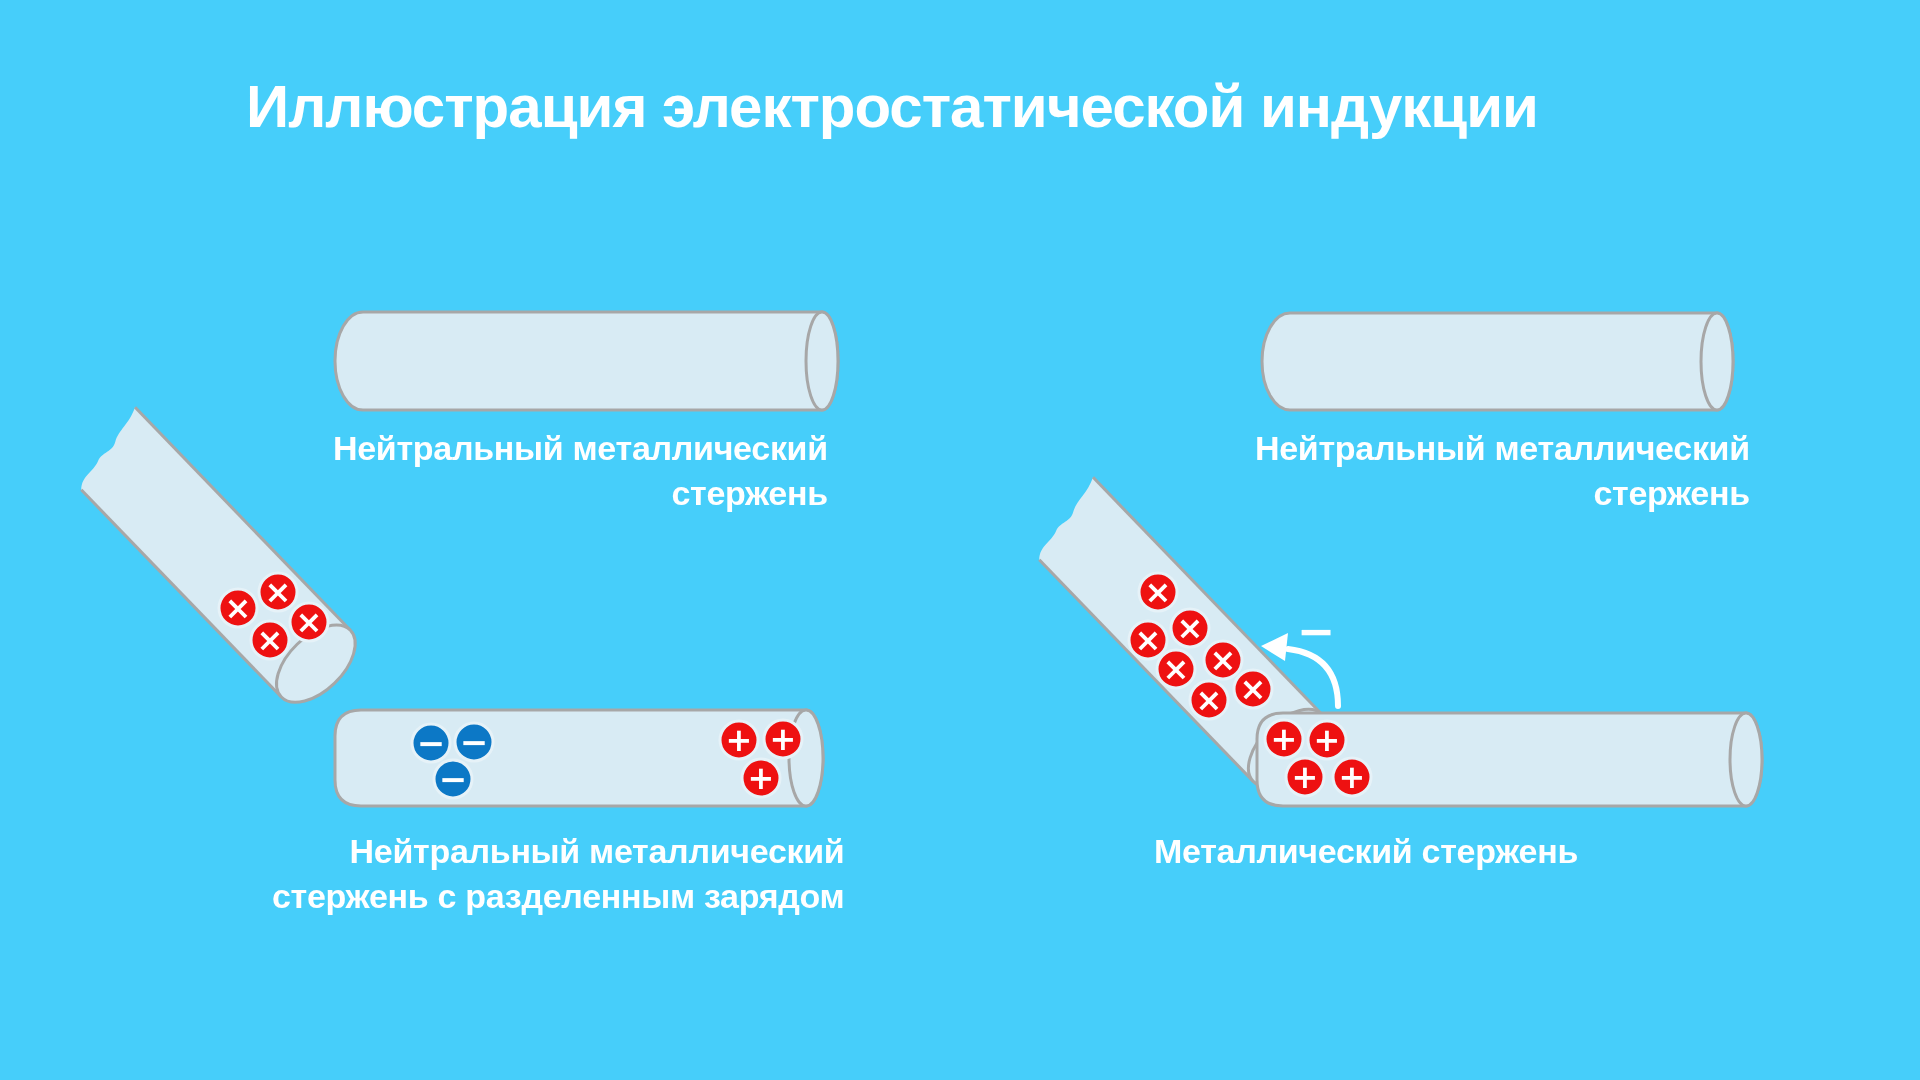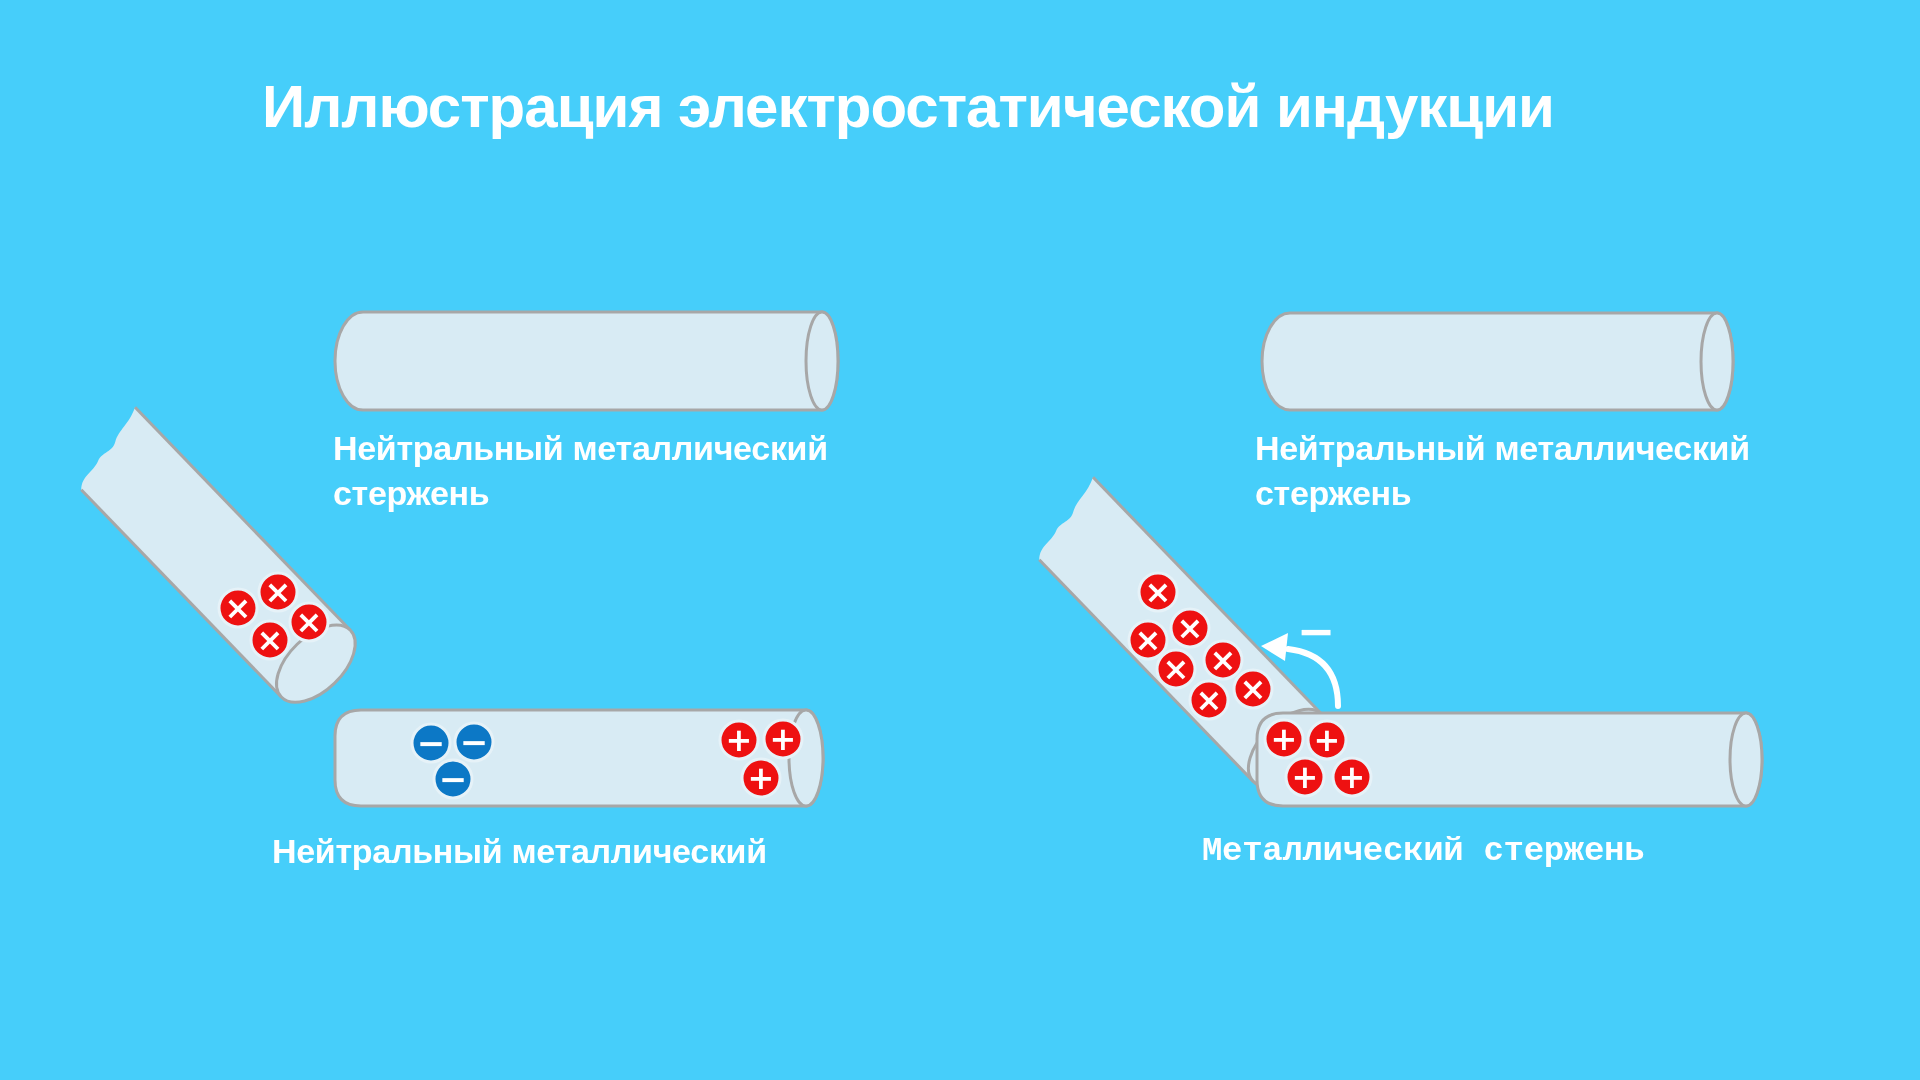--- a/index.html
+++ b/index.html
@@ -5,41 +5,41 @@
   html,body{margin:0;padding:0;}
   .canvas{
     position:relative;
     width:1920px;height:1080px;
     background:var(--background,#46CEFA);
     overflow:hidden;
     font-family:"Liberation Sans",sans-serif;
   }
   .title{
     position:absolute;
-    top:72px;left:16px;width:1784px;
+    top:72px;left:0;width:1784px;
     text-align:center;
     color:var(--text,#fff);
     font-weight:700;
     font-size:60px;
     letter-spacing:-1px;
   }
   .label{
     position:absolute;
     color:var(--text,#fff);
     font-weight:700;
     font-size:34px;
     line-height:45px;
     letter-spacing:-0.3px;
     white-space:nowrap;
   }
-  .label span{display:block;}
+  .label span{display:block;text-align:right;}
   #lbl-left-top{left:333px;top:426px;}
   #lbl-left-bottom{left:272px;top:829px;}
   #lbl-right-top{left:1255px;top:426px;}
-  #lbl-right-bottom{left:1202px;top:829px;font-family:Liberation Mono, monospace;}
+  #lbl-right-bottom{left:1154px;top:829px;}
   svg{position:absolute;left:0;top:0;}
   .rod-fill{fill:var(--rod-fill,#D8EBF4);}
   .rod{fill:var(--rod-fill,#D8EBF4);stroke:var(--rod-stroke,#A7A7A7);stroke-width:3;}
   .rod-edge{stroke:var(--rod-stroke,#A7A7A7);stroke-width:3;fill:none;}
   .rod-cap{fill:var(--rod-fill,#D8EBF4);stroke:var(--rod-stroke,#A7A7A7);stroke-width:3;}
   .charge.positive{fill:var(--positive,#EE1111);}
   .charge.negative{fill:var(--negative,#0C78C6);}
   .charge{stroke:#E6F2F8;stroke-width:3;}
   .charge-symbol{
     fill:#fff;
@@ -144,20 +144,21 @@
 
   <div class="title">Иллюстрация электростатической индукции</div>
 
   <div class="label" id="lbl-left-top">
     <span>Нейтральный металлический</span>
     <span>стержень</span>
   </div>
 
   <div class="label" id="lbl-left-bottom">
     <span>Нейтральный металлический</span>
+    <span>стержень с разделенным зарядом</span>
   </div>
 
   <div class="label" id="lbl-right-top">
     <span>Нейтральный металлический</span>
     <span>стержень</span>
   </div>
 
   <div class="label" id="lbl-right-bottom">
     <span>Металлический стержень</span>
   </div>

